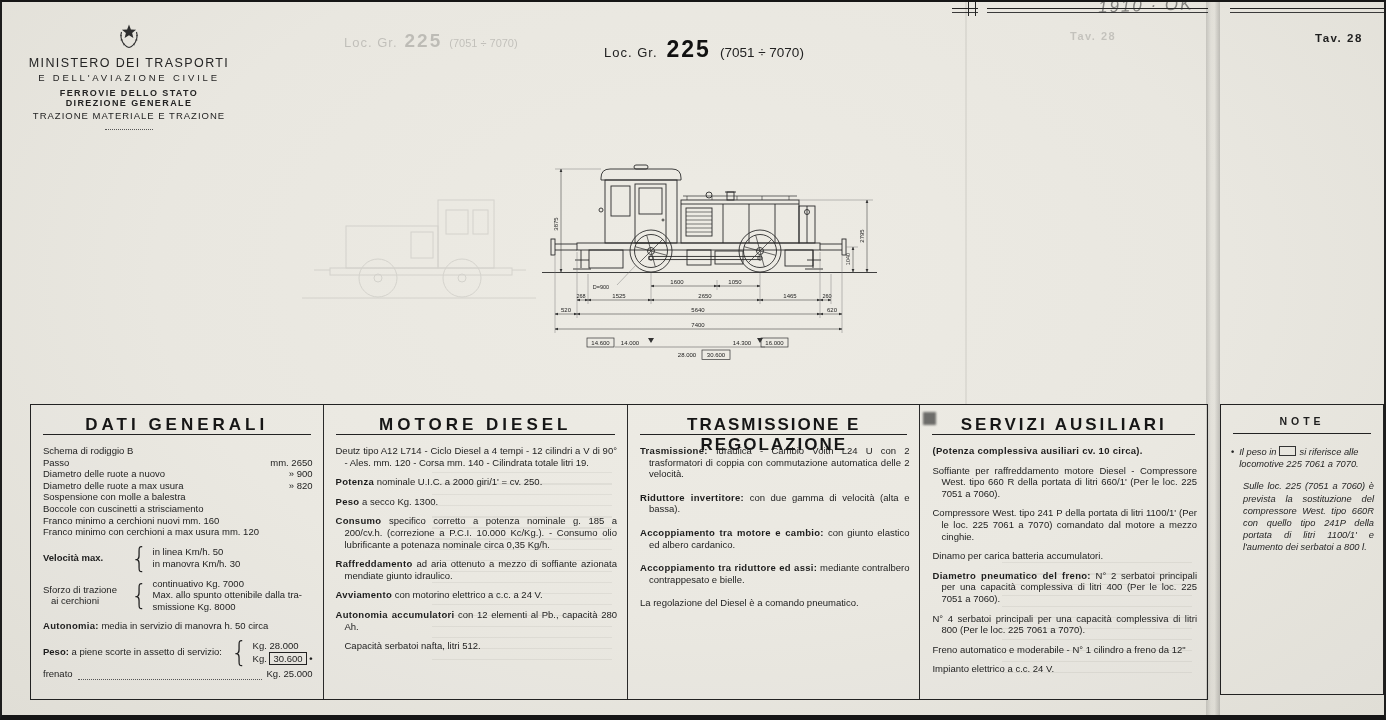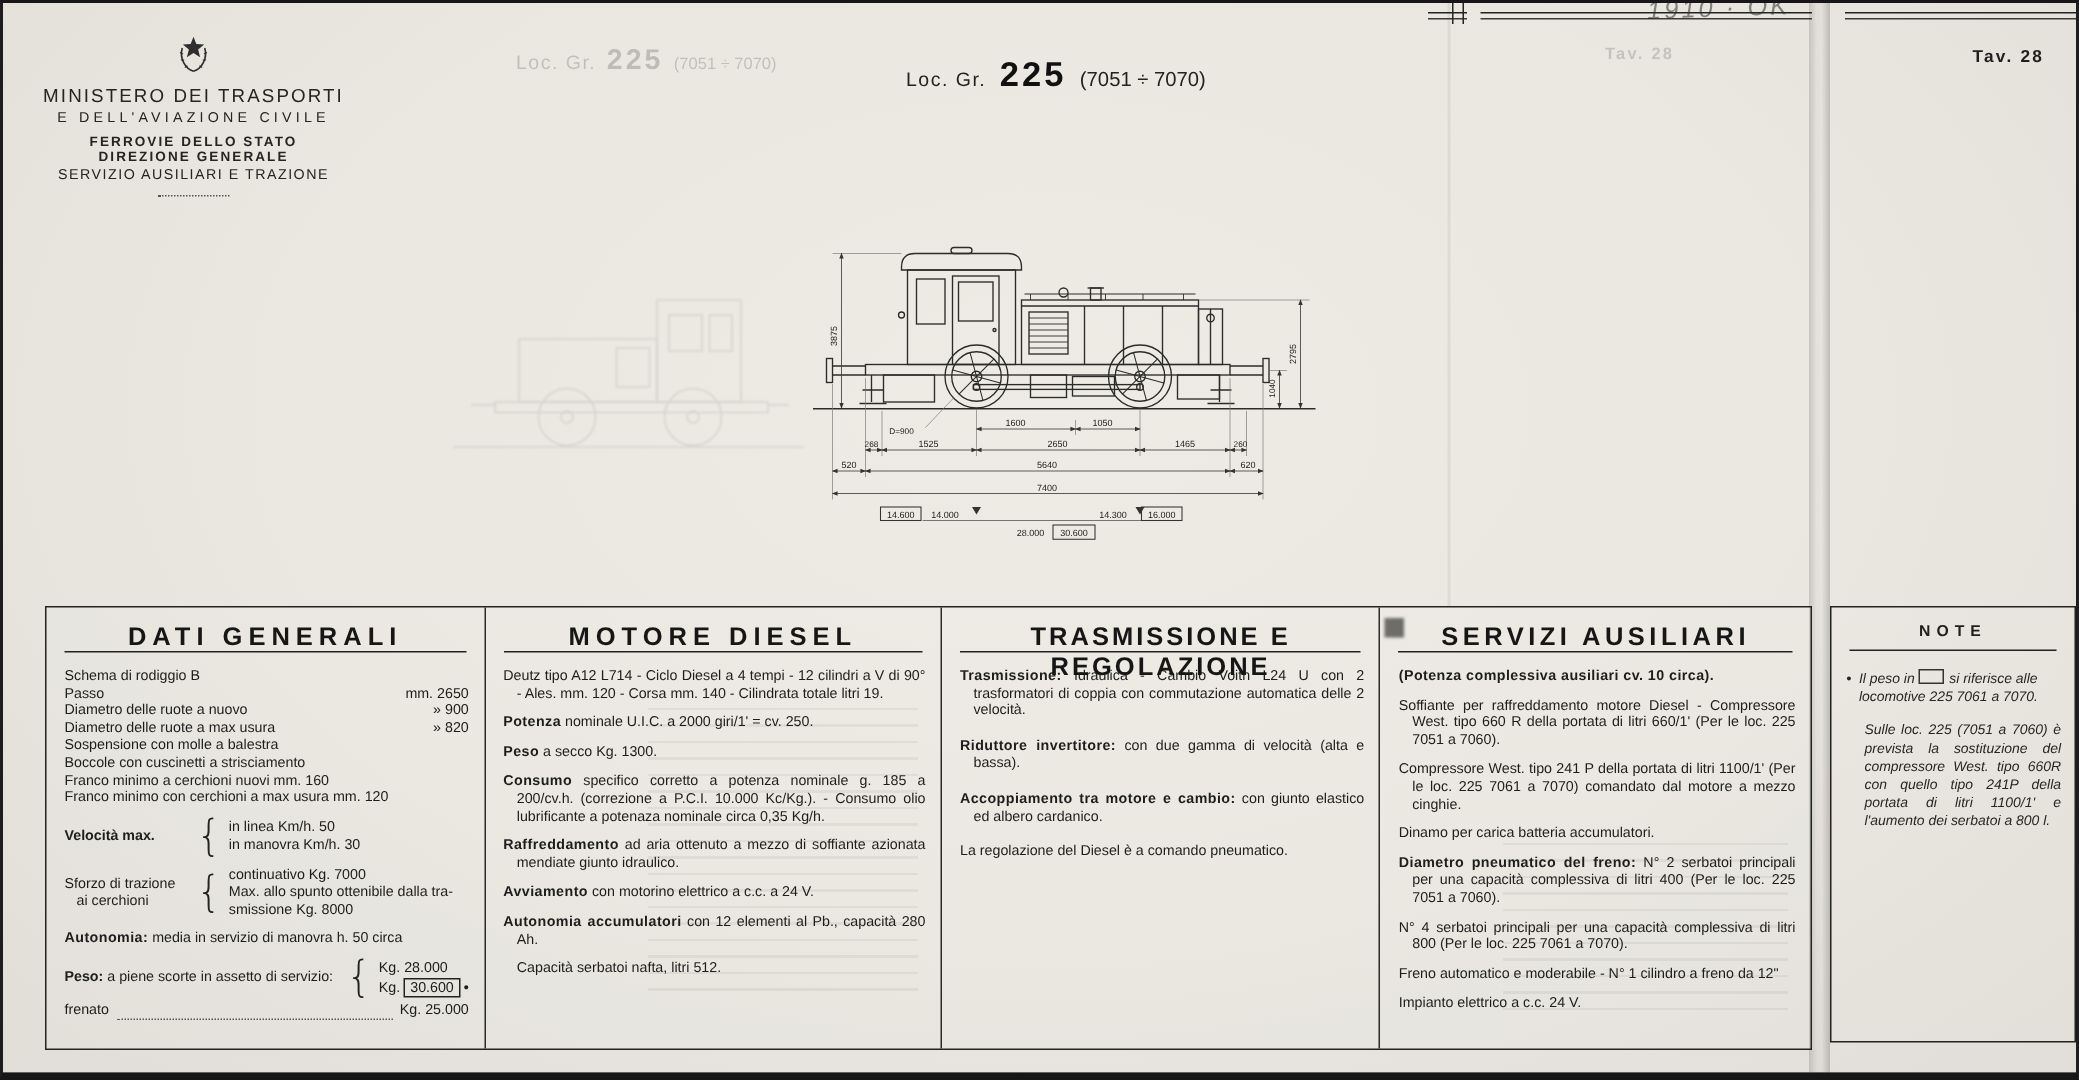--- a/index.html
+++ b/index.html
@@ -84,21 +84,21 @@
   <div class="ministry">
     <svg width="24" height="27" viewBox="0 0 24 27">
       <polygon points="12,2.5 13.9,7.4 19.1,7.7 15.1,11.0 16.4,16.1 12,13.3 7.6,16.1 8.9,11.0 4.9,7.7 10.1,7.4" fill="#2e2e2e"></polygon>
       <path d="M4.5 10 C2.5 17,6.5 24,12 25.5 M19.5 10 C21.5 17,17.5 24,12 25.5" stroke="#2e2e2e" stroke-width="1.1" fill="none"></path>
       <path d="M5 14 l-2 -1 M5.8 18 l-2.2 0 M8 21.8 l-1.8 1.2 M19 14 l2 -1 M18.2 18 l2.2 0 M16 21.8 l1.8 1.2" stroke="#2e2e2e" stroke-width=".8" fill="none"></path>
     </svg>
     <div class="m1">MINISTERO DEI TRASPORTI</div>
     <div class="m2">E DELL'AVIAZIONE CIVILE</div>
     <div class="m3">FERROVIE DELLO STATO</div>
     <div class="m4">DIREZIONE GENERALE</div>
-    <div class="m5">SERVIZIO AUSILIARI E TRAZIONE</div>
+    <div class="m5">TRAZIONE MATERIALE E TRAZIONE</div>
     <div class="mdots"></div>
   </div>
 
   <div class="ghost-title">
     <span class="t-pre">Loc. Gr.</span>
     <span class="t-num" style="font-size:19px;">225</span>
     <span class="t-range" style="font-size:11px;">(7051 ÷ 7070)</span>
   </div>
   <div class="doc-title">
     <span class="t-pre">Loc. Gr.</span>
@@ -320,20 +320,21 @@
         <p class="par" style="padding-left:18px;text-indent:-9px;"><span>Capacità serbatoi nafta, litri 512.</span></p>
       </div>
     </div>
 
     <div class="tcol c3">
       <div class="tcol-h tight">TRASMISSIONE E REGOLAZIONE</div>
       <div class="tcol-b">
         <p class="par" style="margin-bottom:12px;"><b>Trasmissione:</b> <span>Idraulica - Cambio Voith L24 U con 2 trasformatori di coppia con commutazione automatica delle 2 velocità.</span></p>
         <p class="par" style="margin-bottom:12px;"><b>Riduttore invertitore:</b> <span>con due gamma di velocità (alta e bassa).</span></p>
         <p class="par" style="margin-bottom:12px;"><b>Accoppiamento tra motore e cambio:</b> <span>con giunto elastico ed albero cardanico.</span></p>
+        <p class="par" style="margin-bottom:12px;"><b>Accoppiamento tra riduttore ed assi:</b> <span>mediante contralbero contrappesato e bielle.</span></p>
         <p class="par"><span>La regolazione del Diesel è a comando pneumatico.</span></p>
       </div>
     </div>
 
     <div class="tcol c4">
       <div class="tcol-h" style="letter-spacing:3px;">SERVIZI AUSILIARI</div>
       <div class="tcol-b">
         <p class="par"><b>(Potenza complessiva ausiliari cv. 10 circa).</b></p>
         <p class="par"><span>Soffiante per raffreddamento motore Diesel - Compressore West. tipo 660 R della portata di litri 660/1' (Per le loc. 225 7051 a 7060).</span></p>
         <p class="par"><span>Compressore West. tipo 241 P della portata di litri 1100/1' (Per le loc. 225 7061 a 7070) comandato dal motore a mezzo cinghie.</span></p>

